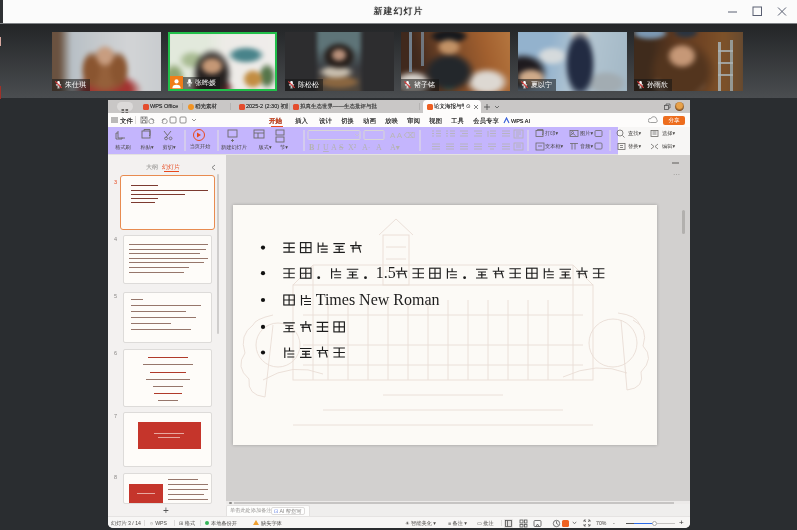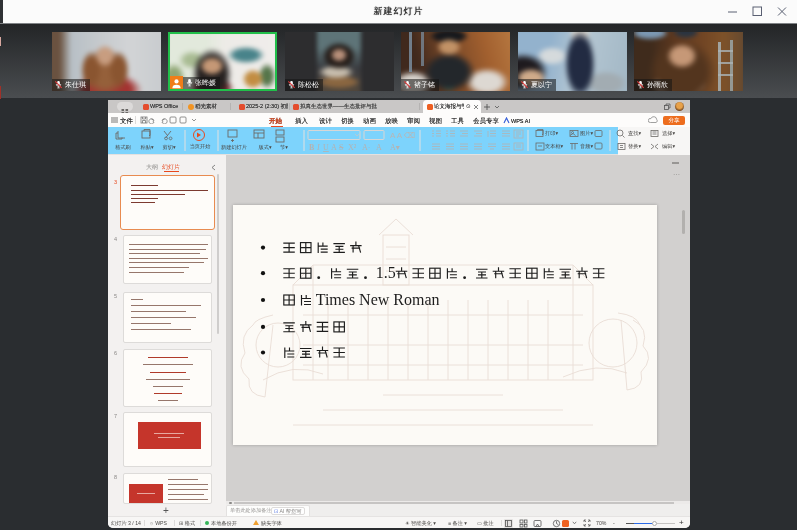--- a/index.html
+++ b/index.html
@@ -7,21 +7,21 @@
 #titlebar{left:0;top:0;width:797px;height:23px;background:#fbfbfb}
 #tbtitle{left:0;top:5px;width:797px;text-align:center;font-size:9px;color:#2e2e2e;letter-spacing:1px;text-shadow:0 0 .8px #2e2e2e}
 #strip{left:0;top:23px;width:797px;height:75px;background:linear-gradient(#232527,#4a4d50);border-top:1px solid #808386}
 .tile{position:absolute;top:8px;width:109px;height:59px;overflow:hidden;background:#333}
 .tin{position:absolute;left:-4px;top:-4px;right:-4px;bottom:-4px;filter:blur(2px)}
 .nbar{position:absolute;left:0;bottom:0;height:12px;background:rgba(20,20,20,.55);color:#fff;font-size:7px;line-height:12px;padding:0 4px 0 13px;white-space:nowrap}
 .mic{position:absolute;left:2px;bottom:2px;width:9px;height:9px}
 #wps{left:108px;top:100px;width:582px;height:428px;background:#f7f6f5;border-radius:0 0 5px 5px;overflow:hidden}
 #tabbar{left:0;top:0;width:582px;height:13px;background:#c9c7c6}
 #menurow{left:0;top:13px;width:582px;height:14px;background:#fdfcfb}
-#toolbar{left:0;top:27px;width:510px;height:28px;background:#7dd3fc;border-bottom:1px solid #e3e1e0}
+#toolbar{left:0;top:27px;width:510px;height:28px;background:#c4b5fd;border-bottom:1px solid #e3e1e0}
 #sidebar{left:0;top:55px;width:118px;height:361px;background:#f3f1f0}
 #canvas{left:118px;top:55px;width:464px;height:346px;background:#d2d0cf}
 #slide{left:7px;top:50px;width:424px;height:240px;background:#fcfaf6;box-shadow:0 0 3px rgba(0,0,0,.25)}
 #hscroll{left:118px;top:401px;width:464px;height:3px;background:#eceae9}
 #notes{left:118px;top:404px;width:464px;height:12px;background:#efeeed}
 #statusbar{left:0;top:416px;width:582px;height:12px;background:#f7f6f5;border-top:1px solid #e5e3e2}
 .tofu{text-shadow:0 0 .5px currentColor}
 .ticon{position:absolute;top:3.5px;width:6px;height:6px;border-radius:1.5px}
 .ttext{position:absolute;top:3px;font-size:5.5px;line-height:7px;color:#3e3e3e;white-space:nowrap;text-shadow:0 0 .4px #3e3e3e}
 .tsep{position:absolute;top:3px;width:1px;height:7px;background:#b5b3b2}

